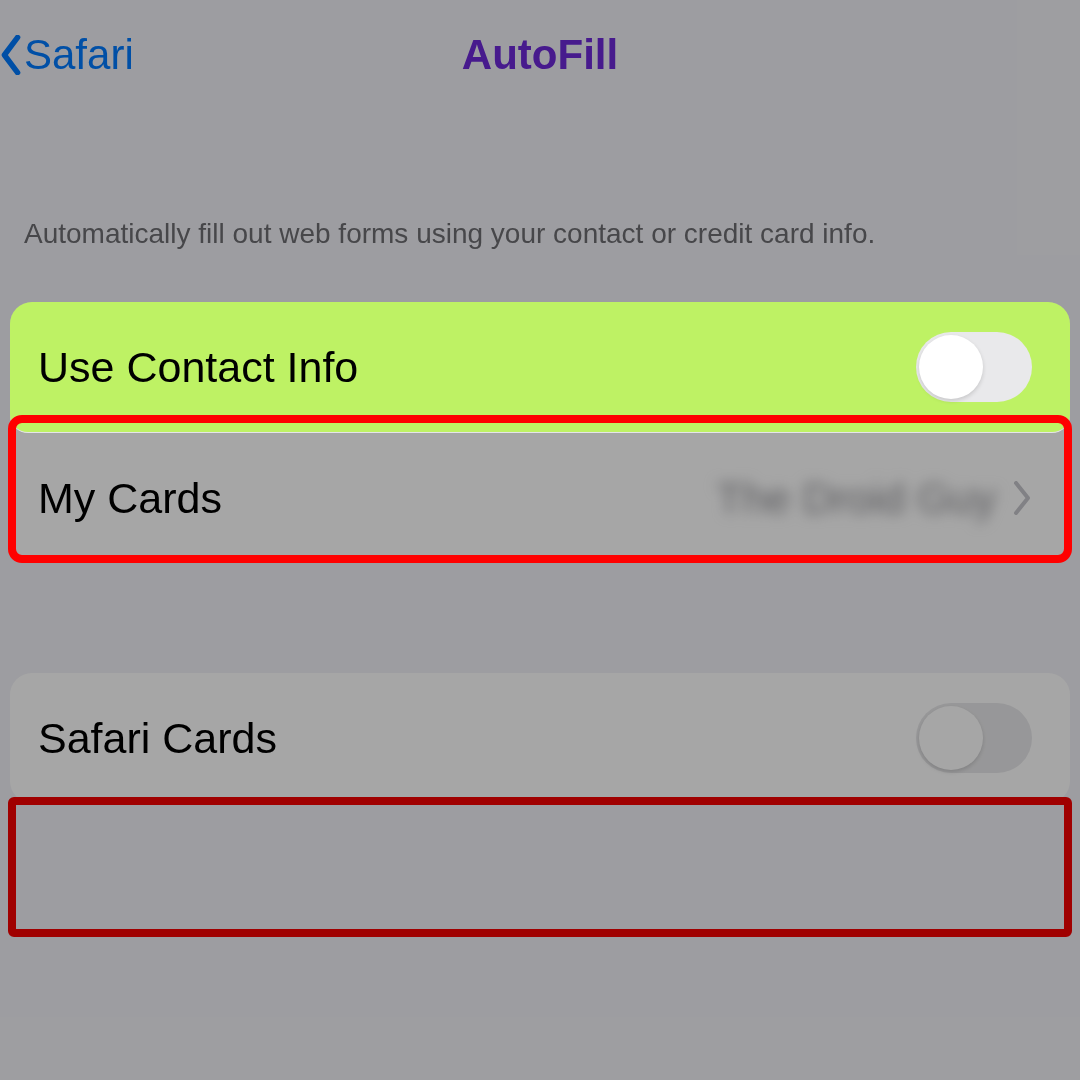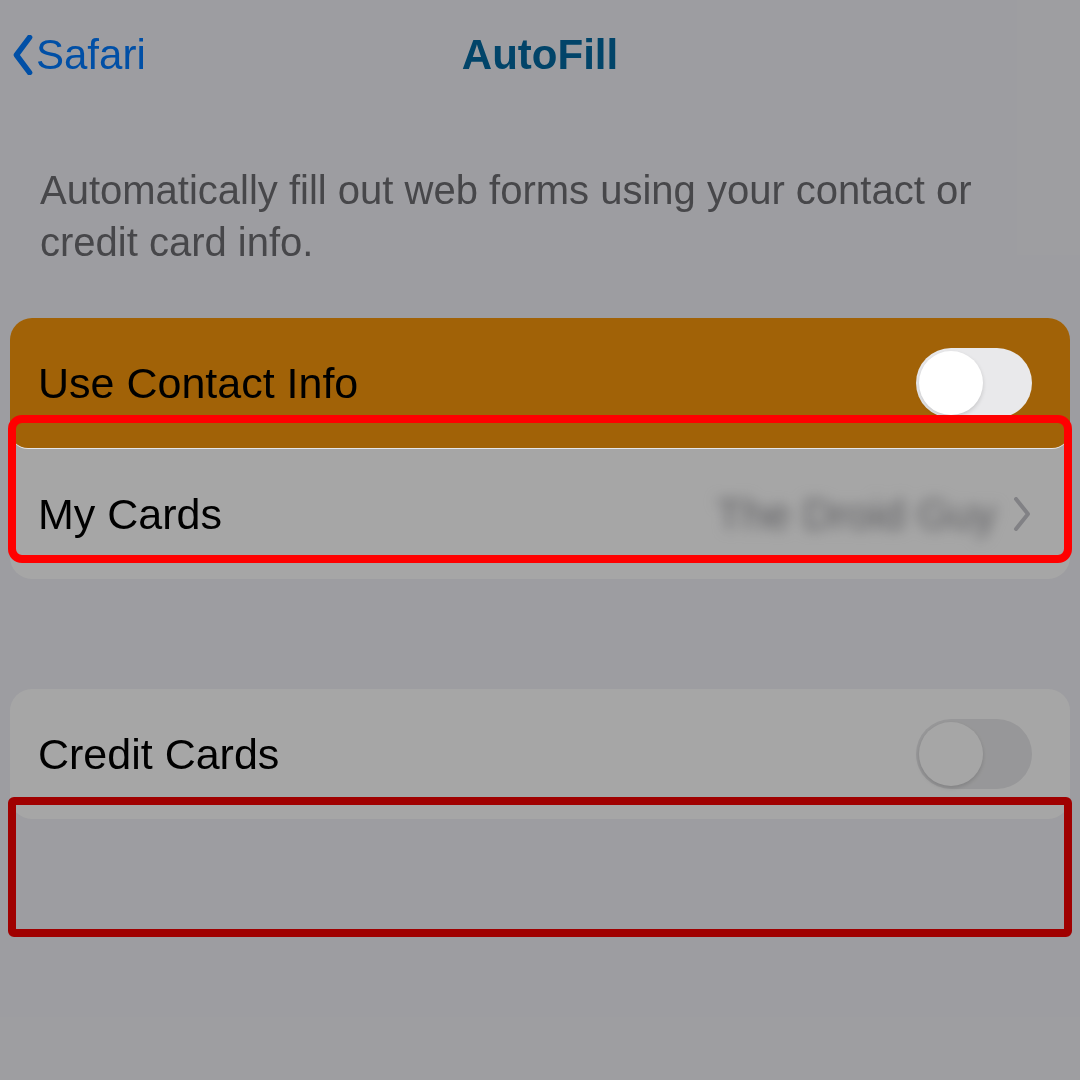--- a/index.html
+++ b/index.html
@@ -23,40 +23,40 @@
       position: relative;
     }
     .back-button {
       display: flex;
       align-items: center;
       color: #007aff;
       font-size: 42px;
       font-weight: 400;
       padding-left: 4px;
       position: absolute;
-      left: 16px;
+      left: 4px;
     }
     .back-chevron {
       width: 22px;
       height: 40px;
       margin-right: 2px;
       margin-left: -8px;
     }
     .title {
       font-size: 42px;
       font-weight: 600;
-      color: #0369a1;
+      color: #6d28d9;
       position: absolute;
       left: 50%;
       transform: translateX(-50%);
     }
     .description {
-      padding: 0 40px;
-      margin-top: 54px;
-      font-size: 40px;
+      padding: 0 24px;
+      margin-top: 106px;
+      font-size: 28px;
       color: #6d6d72;
       line-height: 1.3;
     }
     .section {
       background: #fff;
       border-radius: 22px;
       margin: 30px 10px 0 10px;
       overflow: hidden;
     }
     .section-2 {
@@ -151,40 +151,40 @@
       <polyline points="16,2 4,18 16,34" stroke="#007aff" stroke-width="5" fill="none" stroke-linecap="round" stroke-linejoin="round"></polyline>
     </svg>
     <span>Safari</span>
   </div>
   <div class="title">AutoFill</div>
 </div>
 
 <div class="description">Automatically fill out web forms using your contact or credit card info.</div>
 
 <div class="section" style="margin-top: 50px;">
-  <div class="row section-clear" style="background:#a16207;gap:48px;">
+  <div class="row section-clear" style="background:#bef264;gap:48px;">
     <span class="row-label">Use Contact Info</span>
     <div class="toggle">
       <div class="toggle-knob"></div>
     </div>
   </div>
   <div class="row">
     <span class="row-label">My Cards</span>
     <div class="row-right">
       <span class="row-value">The Droid Guy</span>
       <svg class="chevron-right" viewBox="0 0 20 34">
         <polyline points="4,2 16,17 4,32" stroke-linecap="round" stroke-linejoin="round"></polyline>
       </svg>
     </div>
   </div>
 </div>
 
 <div class="section section-2">
   <div class="row">
-    <span class="row-label">Credit Cards</span>
+    <span class="row-label">Safari Cards</span>
     <div class="toggle">
       <div class="toggle-knob"></div>
     </div>
   </div>
 </div>
 
 <div class="overlay"></div>
 
 <div class="highlight-box" style="top:415px; left:8px; width:1064px; height:148px;"></div>
 <div class="highlight-box-dark" style="top:797px; left:8px; width:1064px; height:140px;"></div>

